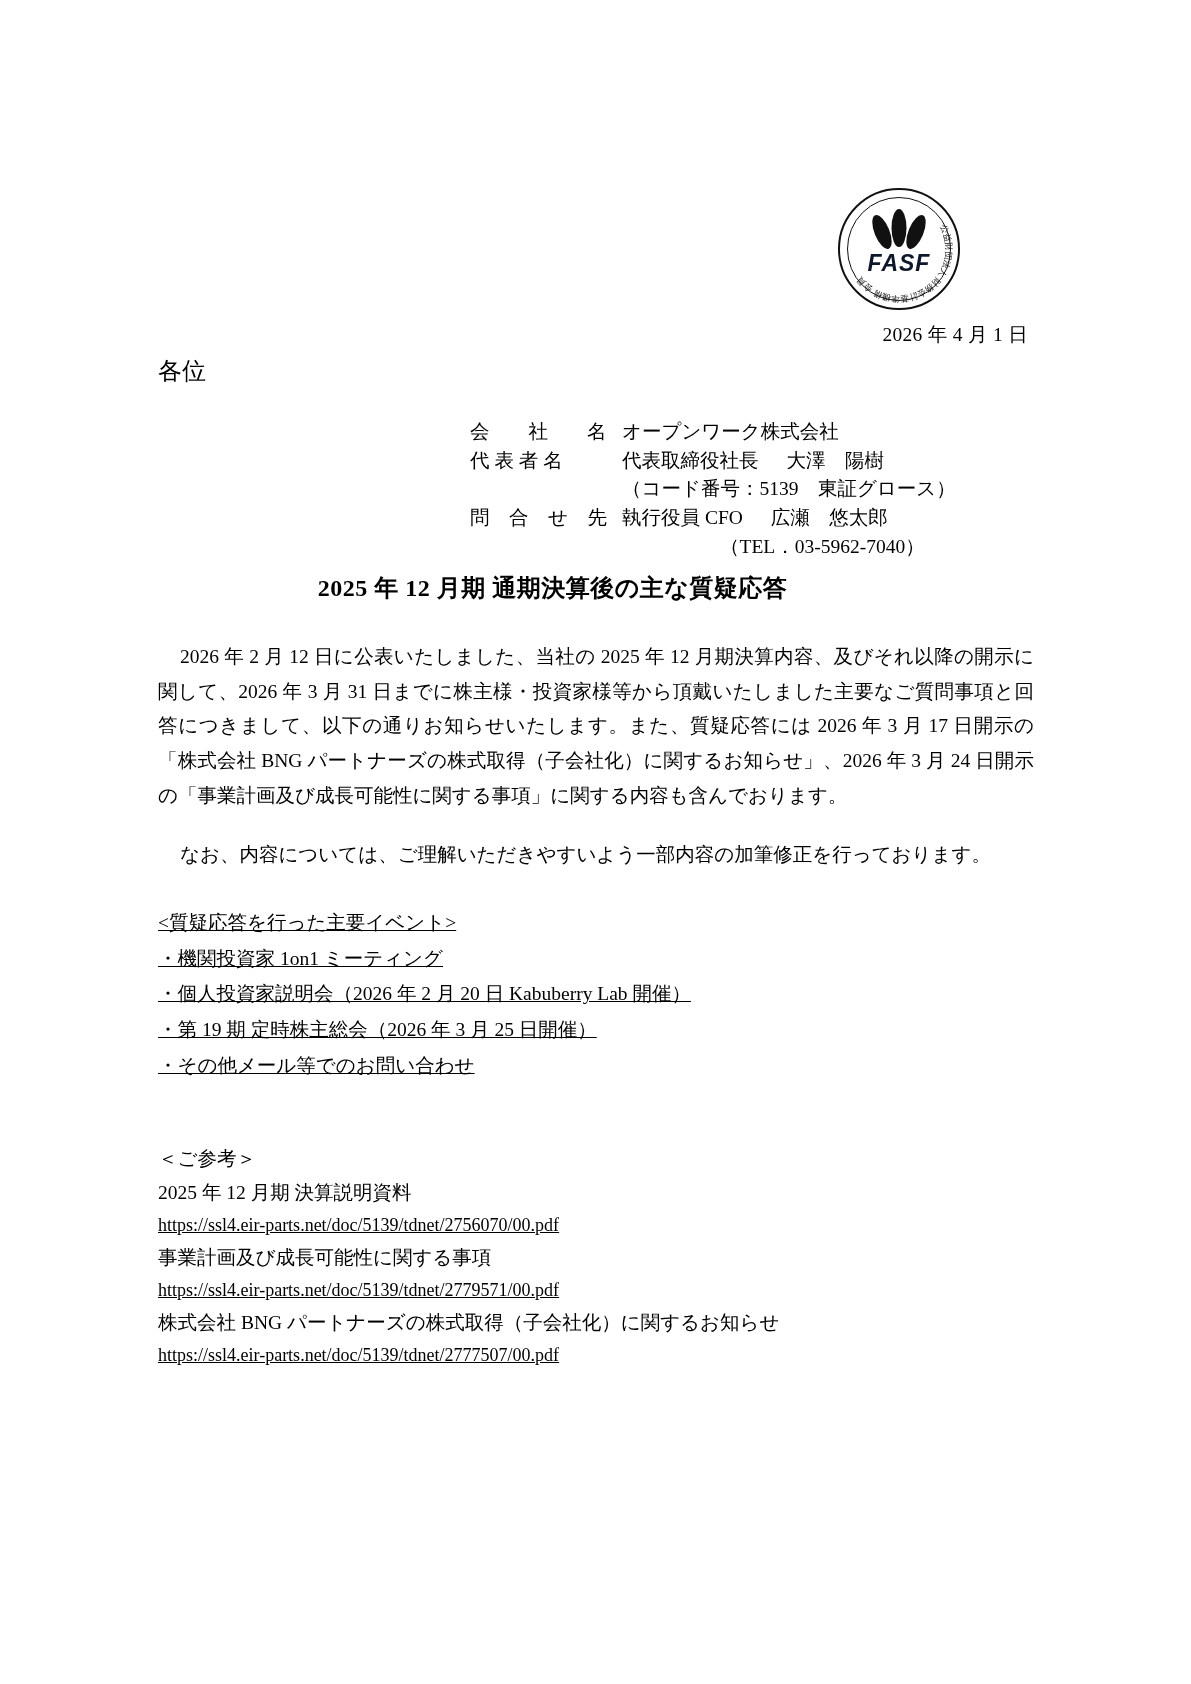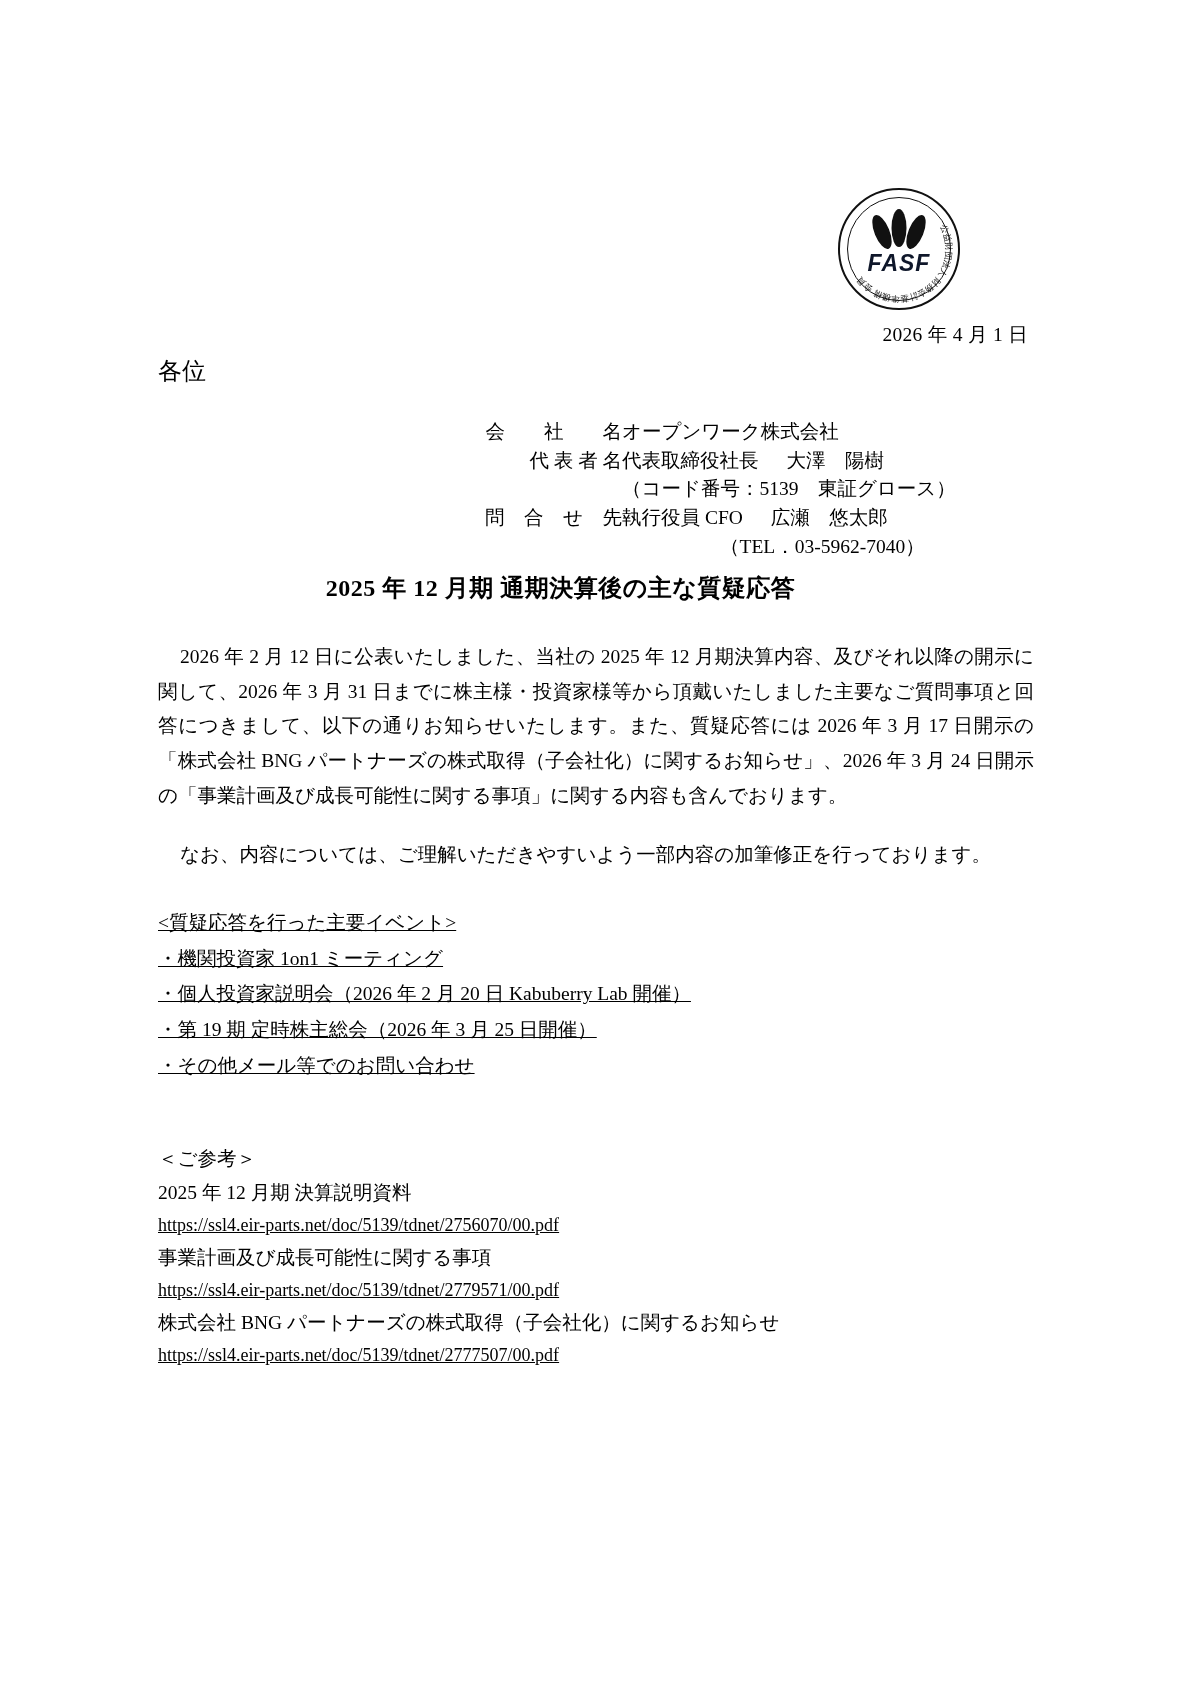--- a/index.html
+++ b/index.html
@@ -86,30 +86,29 @@
     top: 418px;
     left: 470px;
     font-size: 19.5px;
     line-height: 1.47;
     white-space: nowrap;
   }
   .company-block .row { display: block; }
   .company-block .lbl {
     display: inline-block;
     width: 152px;
-    text-align: right;
   }
   .company-block .indent-1 { padding-left: 152px; }
   .company-block .indent-2 { padding-left: 250px; }
   .company-block .nm-gap { display:inline-block; width: 28px; }
 
   .doc-title {
     position: absolute;
     top: 572px;
-    left: 8px;
+    left: 0;
     width: 1105px;
     text-align: center;
     font-size: 24px;
     font-weight: bold;
     letter-spacing: 0.5px;
   }
 
   .body-para {
     position: absolute;
     left: 158px;

